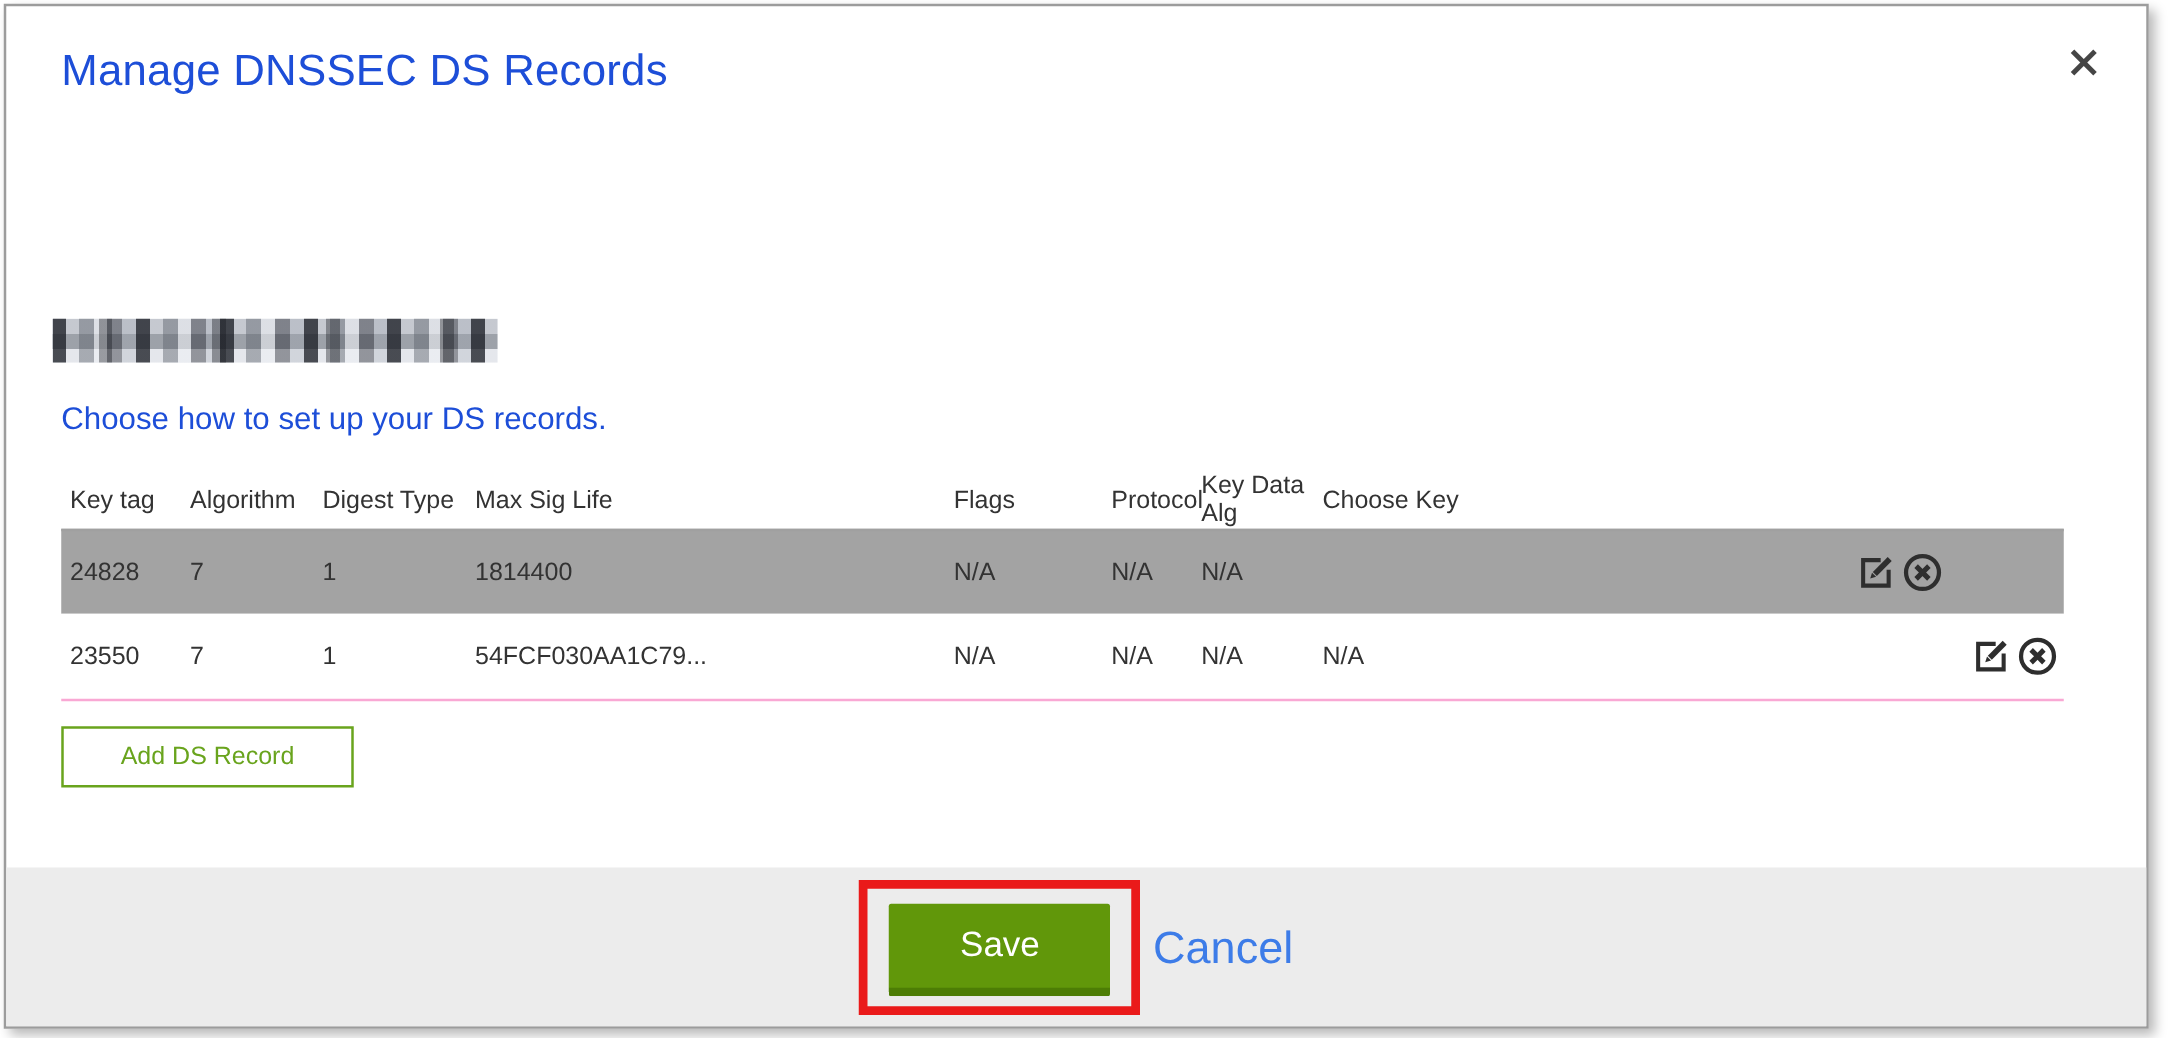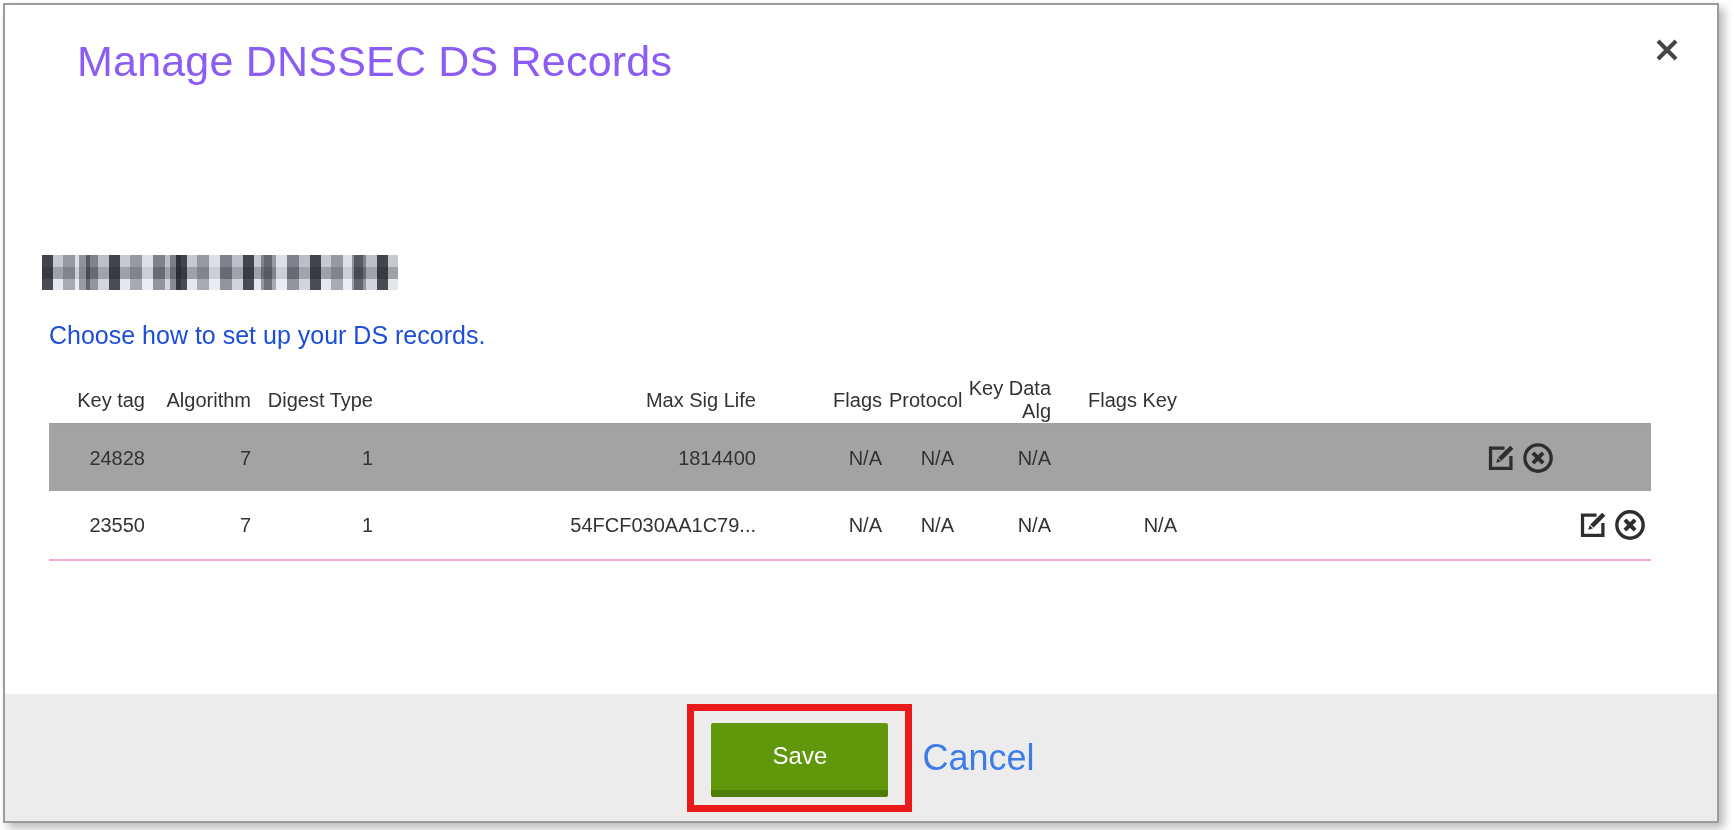--- a/index.html
+++ b/index.html
@@ -14,25 +14,24 @@
     position: absolute;
     left: 3px; top: 3px;
     width: 1716px; height: 820px;
     background: #ffffff;
     border: 2px solid #9c9c9c;
     box-shadow: 5px 5px 9px rgba(0,0,0,0.28);
   }
   .modal-title {
     position: absolute;
     left: 44px; top: 32px;
-    font-size: 43px;
+    font-size: 35px;
     font-weight: 400;
     letter-spacing: 0.2px;
-    color: #8b5cf6;
-    margin-left: 28px;
+    color: #1d4ed8;
   }
   .close-btn {
     position: absolute;
     top: 28px; right: 30px;
     width: 34px; height: 34px;
     background: none; border: none;
     cursor: pointer;
     padding: 0;
   }
   .close-btn svg { display: block; }
@@ -56,21 +55,20 @@
 
   .ds-table {
     position: absolute;
     left: 44px; top: 372px;
     width: 1602px;
   }
   .t-row {
     display: grid;
     grid-template-columns: 96px 106px 122px 383px 126px 72px 97px 126px 1fr 92px;
     align-items: center;
-    text-align: right;
   }
   .t-row > div { padding-left: 7px; font-size: 20px; }
   .t-head { height: 46px; }
   .t-head > div { color: #333333; }
   .t-body-1 {
     height: 68px;
     background: #a3a3a3;
     border-top: 2px solid #a0a0a0;
   }
   .t-body-2 {
@@ -119,21 +117,21 @@
     background: transparent;
   }
   .save-btn {
     display: block;
     width: 177px; height: 74px;
     background: #61970a;
     border: none;
     border-bottom: 7px solid #4d7d05;
     border-radius: 2px;
     color: #ffffff;
-    font-size: 24px;
+    font-size: 28px;
     font-family: "Liberation Sans", sans-serif;
     cursor: pointer;
   }
   .cancel-link {
     margin-left: 10px;
     font-size: 36px;
     color: #3d7ce8;
     text-decoration: none;
     cursor: pointer;
   }
@@ -161,21 +159,21 @@
   <div class="ds-table">
 
     <div class="t-row t-head">
       <div>Key tag</div>
       <div>Algorithm</div>
       <div>Digest Type</div>
       <div>Max Sig Life</div>
       <div>Flags</div>
       <div>Protocol</div>
       <div>Key Data Alg</div>
-      <div>Flags Key</div>
+      <div>Choose Key</div>
       <div></div>
     </div>
 
     <div class="t-row t-body-1">
       <div>24828</div>
       <div>7</div>
       <div>1</div>
       <div>1814400</div>
       <div>N/A</div>
       <div>N/A</div>
@@ -230,20 +228,21 @@
               <line x1="8.4" y1="8.4" x2="15.6" y2="15.6" stroke-width="2.8"></line>
               <line x1="15.6" y1="8.4" x2="8.4" y2="15.6" stroke-width="2.8"></line>
             </svg>
           </span>
         </button>
       </div>
     </div>
 
   </div>
 
+  <button class="add-btn">Add DS Record</button>
 
   <div class="modal-footer">
     <div class="annotation-box">
       <button class="save-btn">Save</button>
     </div>
     <a class="cancel-link">Cancel</a>
   </div>
 
 </div>
 

